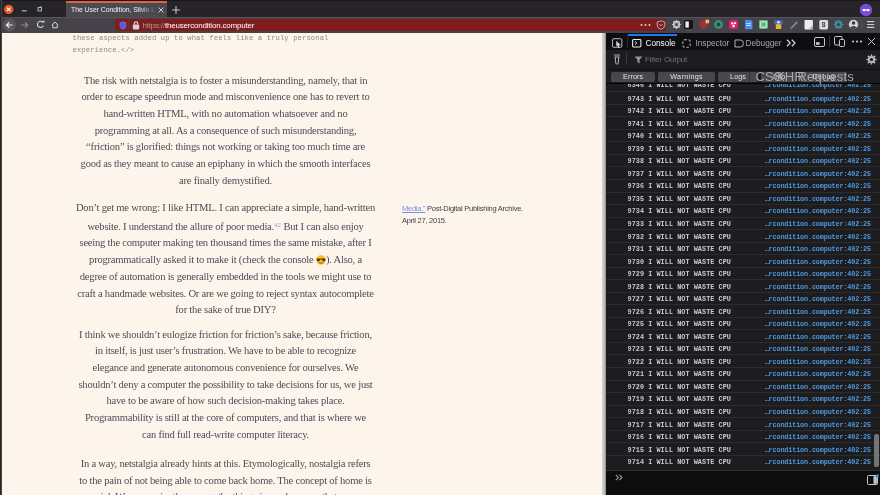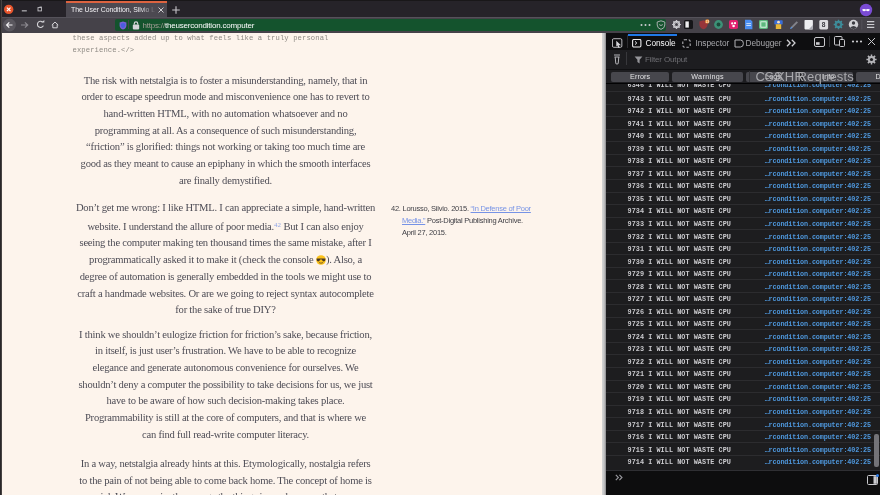--- a/index.html
+++ b/index.html
@@ -5,38 +5,38 @@
   html,body{margin:0;padding:0;width:880px;height:495px;overflow:hidden;background:#1c1c1e;}
   *{box-sizing:border-box;}
   body{font-family:"Liberation Sans",sans-serif;}
   .abs{position:absolute;}
   
   #titlebar{position:absolute;left:0;top:0;width:880px;height:17px;background:#262329;border-top:1px solid #191719;}
   #navbar{position:absolute;left:0;top:17px;width:880px;height:16px;background:#454249;border-top:1px solid #55525a;}
   #tab{position:absolute;left:66px;top:0;width:101px;height:17px;background:#4c4951;}
   #tabstripe{position:absolute;left:66px;top:0;width:101px;height:2px;background:#dd6340;}
   #tabtitle{position:absolute;left:71px;top:5px;width:88px;height:10px;font-size:6.9px;letter-spacing:-0.05px;color:#f2f1f4;white-space:nowrap;overflow:hidden;-webkit-mask-image:linear-gradient(90deg,#000 78%,transparent 97%);}
-  #urlfield{position:absolute;left:115px;top:18.5px;width:551px;height:12px;background:#14532d;border-radius:2px;}
+  #urlfield{position:absolute;left:115px;top:18.5px;width:551px;height:12px;background:#7f1d1d;border-radius:2px;}
   .ut1{color:#a39d96;}
   .ut2{color:#fdfdfe;}
   
   #winborder{position:absolute;left:0;top:0;width:2px;height:495px;background:linear-gradient(90deg,#1b191d,#55514f);z-index:5;}
   #page{position:absolute;left:2px;top:33px;width:614px;height:462px;background:#fdf4ec;overflow:hidden;}
   .mono{position:absolute;font-family:"Liberation Mono",monospace;font-size:7.2px;line-height:12.6px;color:#8e8a84;letter-spacing:0.1px;white-space:pre;}
   .para{position:absolute;left:68.5px;width:310px;font-family:"Liberation Serif",serif;font-size:10.6px;line-height:16.7px;color:#4e4d56;letter-spacing:-0.23px;white-space:nowrap;text-align:center;}
   .fnref{color:#91a6e6;font-size:7px;vertical-align:3px;letter-spacing:0;}
   .sidenote{position:absolute;left:389px;width:160px;font-size:7.5px;line-height:11.8px;color:#3f3f45;letter-spacing:-0.25px;white-space:nowrap;}
   .sidenote a{color:#7693e6;text-decoration:underline;}
   
   #splitter{position:absolute;left:601.5px;top:33px;width:4.5px;height:462px;background:linear-gradient(90deg,#d6d6d6 0%,#c2c2c3 55%,#87878a 100%);}
   #devtools{position:absolute;left:605.5px;top:33px;width:274.5px;height:462px;background:#1d1d1f;}
   #dtabs{position:absolute;left:0;top:0;width:274.5px;height:17px;background:#0e0e10;}
   #dfilter{position:absolute;left:0;top:17px;width:274.5px;height:19.5px;background:#1d1d20;border-bottom:1px solid #0f0f11;}
   #dbuttons{position:absolute;left:0;top:36.5px;width:274.5px;height:14px;background:#1d1d20;border-bottom:1px solid #020203;}
-  .fbtn{display:inline-block;background:#47474d;color:#e2e2e4;font-size:7.2px;line-height:8px;padding:1px 19px;border-radius:2px;margin-right:3px;letter-spacing:0.1px;}
+  .fbtn{display:inline-block;background:#47474d;color:#e2e2e4;font-size:7.2px;line-height:8px;padding:1px 12px;border-radius:2px;margin-right:3px;letter-spacing:0.1px;}
   .ftxt{position:absolute;color:#a8a8ac;font-size:13px;line-height:8px;top:3.3px;letter-spacing:0.2px;}
   #dlog{position:absolute;left:0;top:50.5px;width:274.5px;height:386px;overflow:hidden;background:#1d1d1f;}
   .lrow{position:relative;height:12.54px;border-top:1px solid #2c2c2f;font-family:"Liberation Mono",monospace;font-size:6.8px;font-weight:bold;color:#cbcbcf;}
   .lrow .msg{position:absolute;left:22px;top:2.4px;letter-spacing:0.06px;}
   .lrow .loc{position:absolute;right:9px;top:2.4px;color:#4e97dc;letter-spacing:-0.14px;}
   #dinput{position:absolute;left:0;top:436.5px;width:274.5px;height:25.5px;background:#0d0d0e;border-top:1px solid #2f2f33;}
   .dtablabel{font-size:8.3px;color:#a7a7ab;letter-spacing:-0.05px;}
   #scrollthumb{position:absolute;left:268px;top:401px;width:5px;height:33px;background:#737378;border-radius:2px;}
 </style>
 </head>
@@ -164,21 +164,20 @@
 experience.&lt;/&gt;</div>
   <div class="para" style="top:39.5px;">The risk with netstalgia is to foster a misunderstanding, namely, that in<br>order to escape speedrun mode and misconvenience one has to revert to<br>hand-written HTML, with no automation whatsoever and no<br>programming at all. As a consequence of such misunderstanding,<br>“friction” is glorified: things not working or taking too much time are<br>good as they meant to cause an epiphany in which the smooth interfaces<br>are finally demystified.</div>
   <div class="para" style="top:167px;">Don’t get me wrong: I like HTML. I can appreciate a simple, hand-written<br>website. I understand the allure of poor media.<span class="fnref">42</span> But I can also enjoy<br>seeing the computer making ten thousand times the same mistake, after I<br>programmatically asked it to make it (check the console <svg width="10" height="10" viewBox="0 0 10 10" style="vertical-align:-1.5px">
         <circle cx="5" cy="5" r="4.8" fill="#fcc21b"></circle>
         <path d="M0.6 3.4 L9.4 3.4 L9.4 4.2 Q9.4 6.4 7.6 6.4 Q6.2 6.4 5.8 4.6 L4.2 4.6 Q3.8 6.4 2.4 6.4 Q0.6 6.4 0.6 4.2 Z" fill="#4a3a28"></path>
         <path d="M3 7.6 Q5 8.8 7 7.6" stroke="#4a3a28" stroke-width="0.7" fill="none"></path>
       </svg>). Also, a<br>degree of automation is generally embedded in the tools we might use to<br>craft a handmade websites. Or are we going to reject syntax autocomplete<br>for the sake of true DIY?</div>
   <div class="para" style="top:293.5px;">I think we shouldn’t eulogize friction for friction’s sake, because friction,<br>in itself, is just user’s frustration. We have to be able to recognize<br>elegance and generate autonomous convenience for ourselves. We<br>shouldn’t deny a computer the possibility to take decisions for us, we just<br>have to be aware of how such decision-making takes place.<br>Programmability is still at the core of computers, and that is where we<br>can find full read-write computer literacy.</div>
   <div class="para" style="top:423px;">In a way, netstalgia already hints at this. Etymologically, nostalgia refers<br>to the pain of not being able to come back home. The concept of home is<br>crucial. We conveniently arrange the things in our home so that we can</div>
   <div class="sidenote" style="top:170px;">
-      <div>42. Lorusso, Silvio. 2015. <a>“In Defense of Poor</a></div>
       <div style="padding-left:11px;"><a>Media.”</a> Post-Digital Publishing Archive.</div>
       <div style="padding-left:11px;">April 27, 2015.</div>
     </div>
 </div>
 
 <div id="splitter"></div>
 <div id="devtools">
   <div id="dfilter">
     <svg class="abs" style="left:6px;top:3.5px" width="10" height="11" viewBox="0 0 10 11">
       <path d="M2.5 3 L7.5 3 M2 1 L8 1 M3.2 3 L3.8 9.6 Q5 10.6 6.2 9.6 L6.8 3" fill="none" stroke="#b5b5b9" stroke-width="1"></path>

